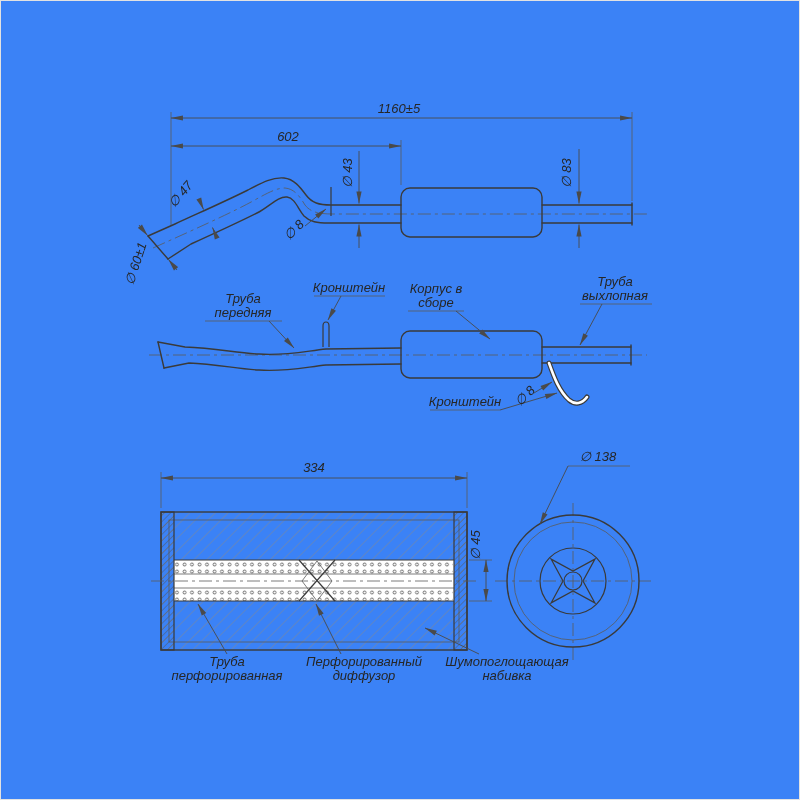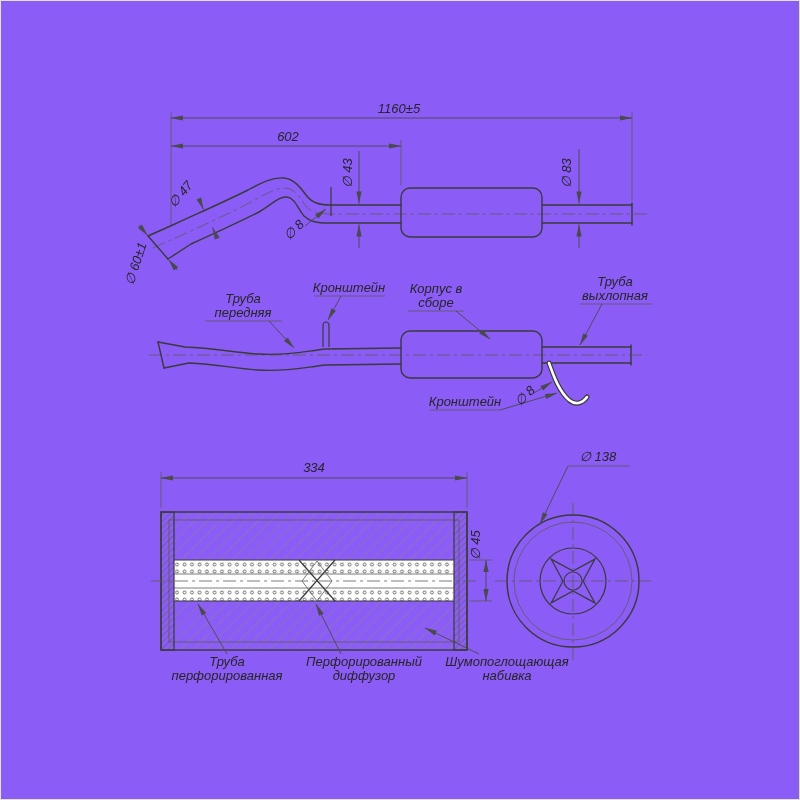--- a/index.html
+++ b/index.html
@@ -1,16 +1,16 @@
 <!DOCTYPE html>
 <html><head>
 <meta charset="utf-8">
 <style>
   html,body{margin:0;padding:0;background:#fff;}
-  #page{width:800px;height:800px;position:relative;background:#8b5cf6;border:1px solid #e2e2e2;box-sizing:border-box;}
+  #page{width:800px;height:800px;position:relative;background:#3b82f6;border:1px solid #e2e2e2;box-sizing:border-box;}
   svg{display:block;}
   .outline{stroke:#3a3a3a;stroke-width:1.4;fill:none;stroke-linecap:round;}
   .outline2{stroke:#3a3a3a;stroke-width:1.2;fill:none;}
   .thin{stroke:#5a5a5a;stroke-width:0.8;fill:none;}
   .dim{stroke:#4a4a4a;stroke-width:0.9;fill:none;}
   .cl{stroke:#5a5a5a;stroke-width:0.8;fill:none;stroke-dasharray:13 4 3 4;}
   text.lbl{font:italic 13px "Liberation Sans", sans-serif;fill:#262626;}
   .rodO{stroke:#3a3a3a;stroke-width:5;fill:none;stroke-linecap:round;}
   .rodI{stroke:#ffffff;stroke-width:2.6;fill:none;stroke-linecap:round;}
 </style>

